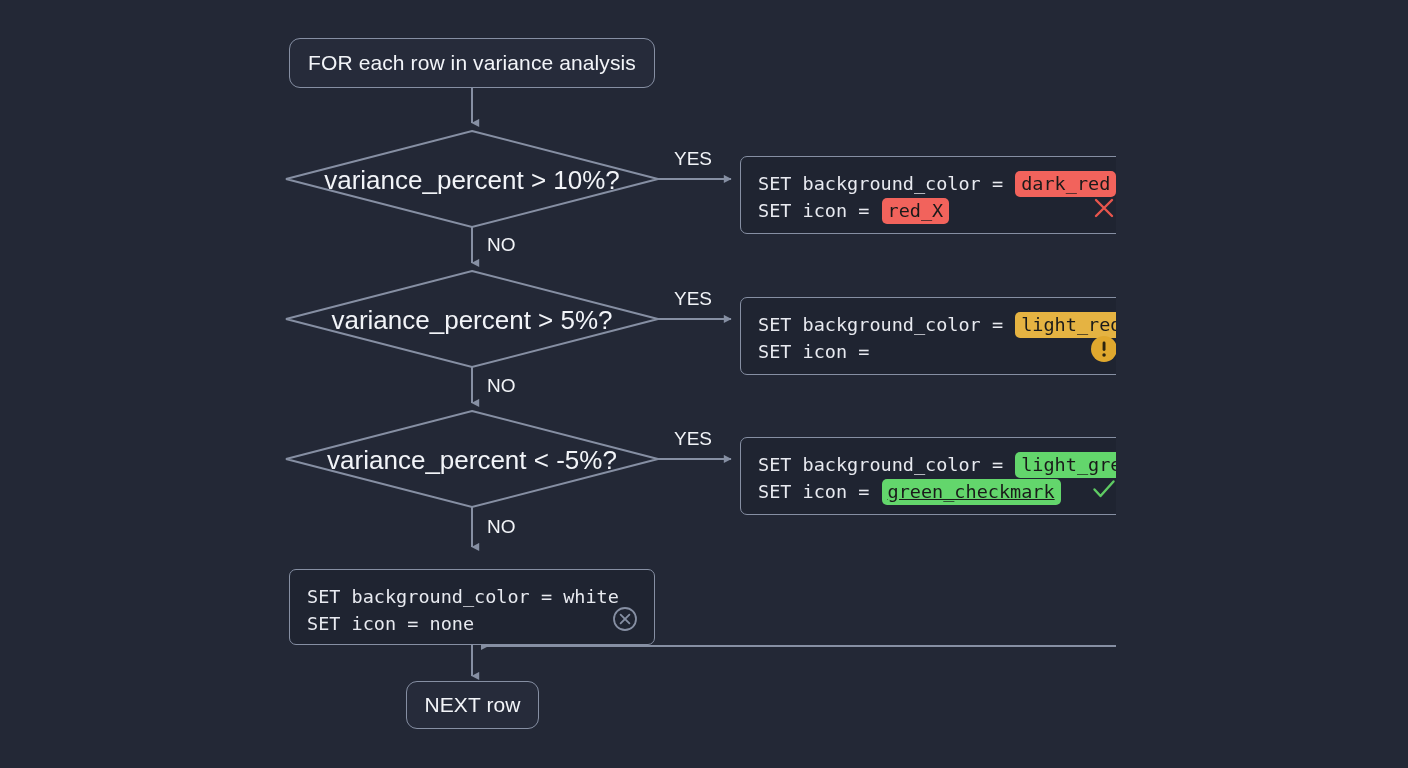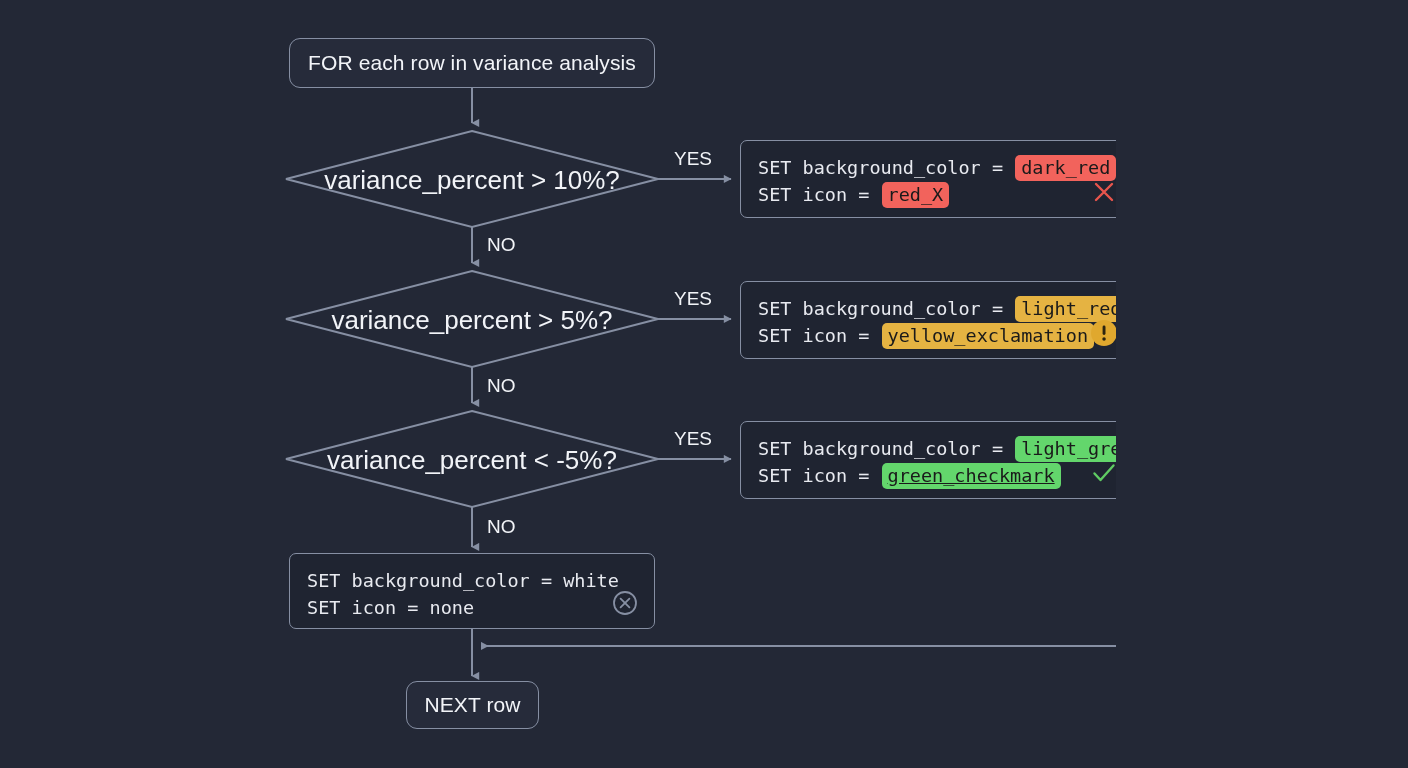--- a/index.html
+++ b/index.html
@@ -50,20 +50,21 @@
     white-space: nowrap;
     transform: translate(-50%, -50%);
   }
 
   
   .action {
     border: 1.6px solid #868fa3;
     border-radius: 7px;
     background: #1f2431;
     padding: 13px 16px 13px 17px;
+    margin-top: 16px;
   }
   .code-line {
     font-family: "DejaVu Sans Mono", "Liberation Mono", monospace;
     font-size: 18.5px;
     line-height: 27px;
     color: #e8eaf0;
     white-space: pre;
     display: flex;
     align-items: center;
   }
@@ -180,21 +181,20 @@
     </span>
   </div>
 
   <div class="node action" style="left:740px; top:281px; width:394px; height:78px;">
     <div class="code-line">
       <span>SET background_color = </span>
       <span class="badge" style="background-color: rgb(229, 179, 66);">light_red</span>
     </div>
     <div class="code-line">
       <span>SET icon = </span>
-      <span class="badge" style="background-color: rgb(229, 179, 66);">yellow_exclamation</span>
     </div>
     <span class="status-icon">
       <svg width="28" height="28" viewBox="0 0 28 28">
         <circle cx="14" cy="14" r="13" fill="#e0a82e"></circle>
         <rect x="12.6" y="6.6" width="2.9" height="9.4" rx="1.4" fill="#2b2410"></rect>
         <circle cx="14.05" cy="20.1" r="1.75" fill="#2b2410"></circle>
       </svg>
     </span>
   </div>
 

